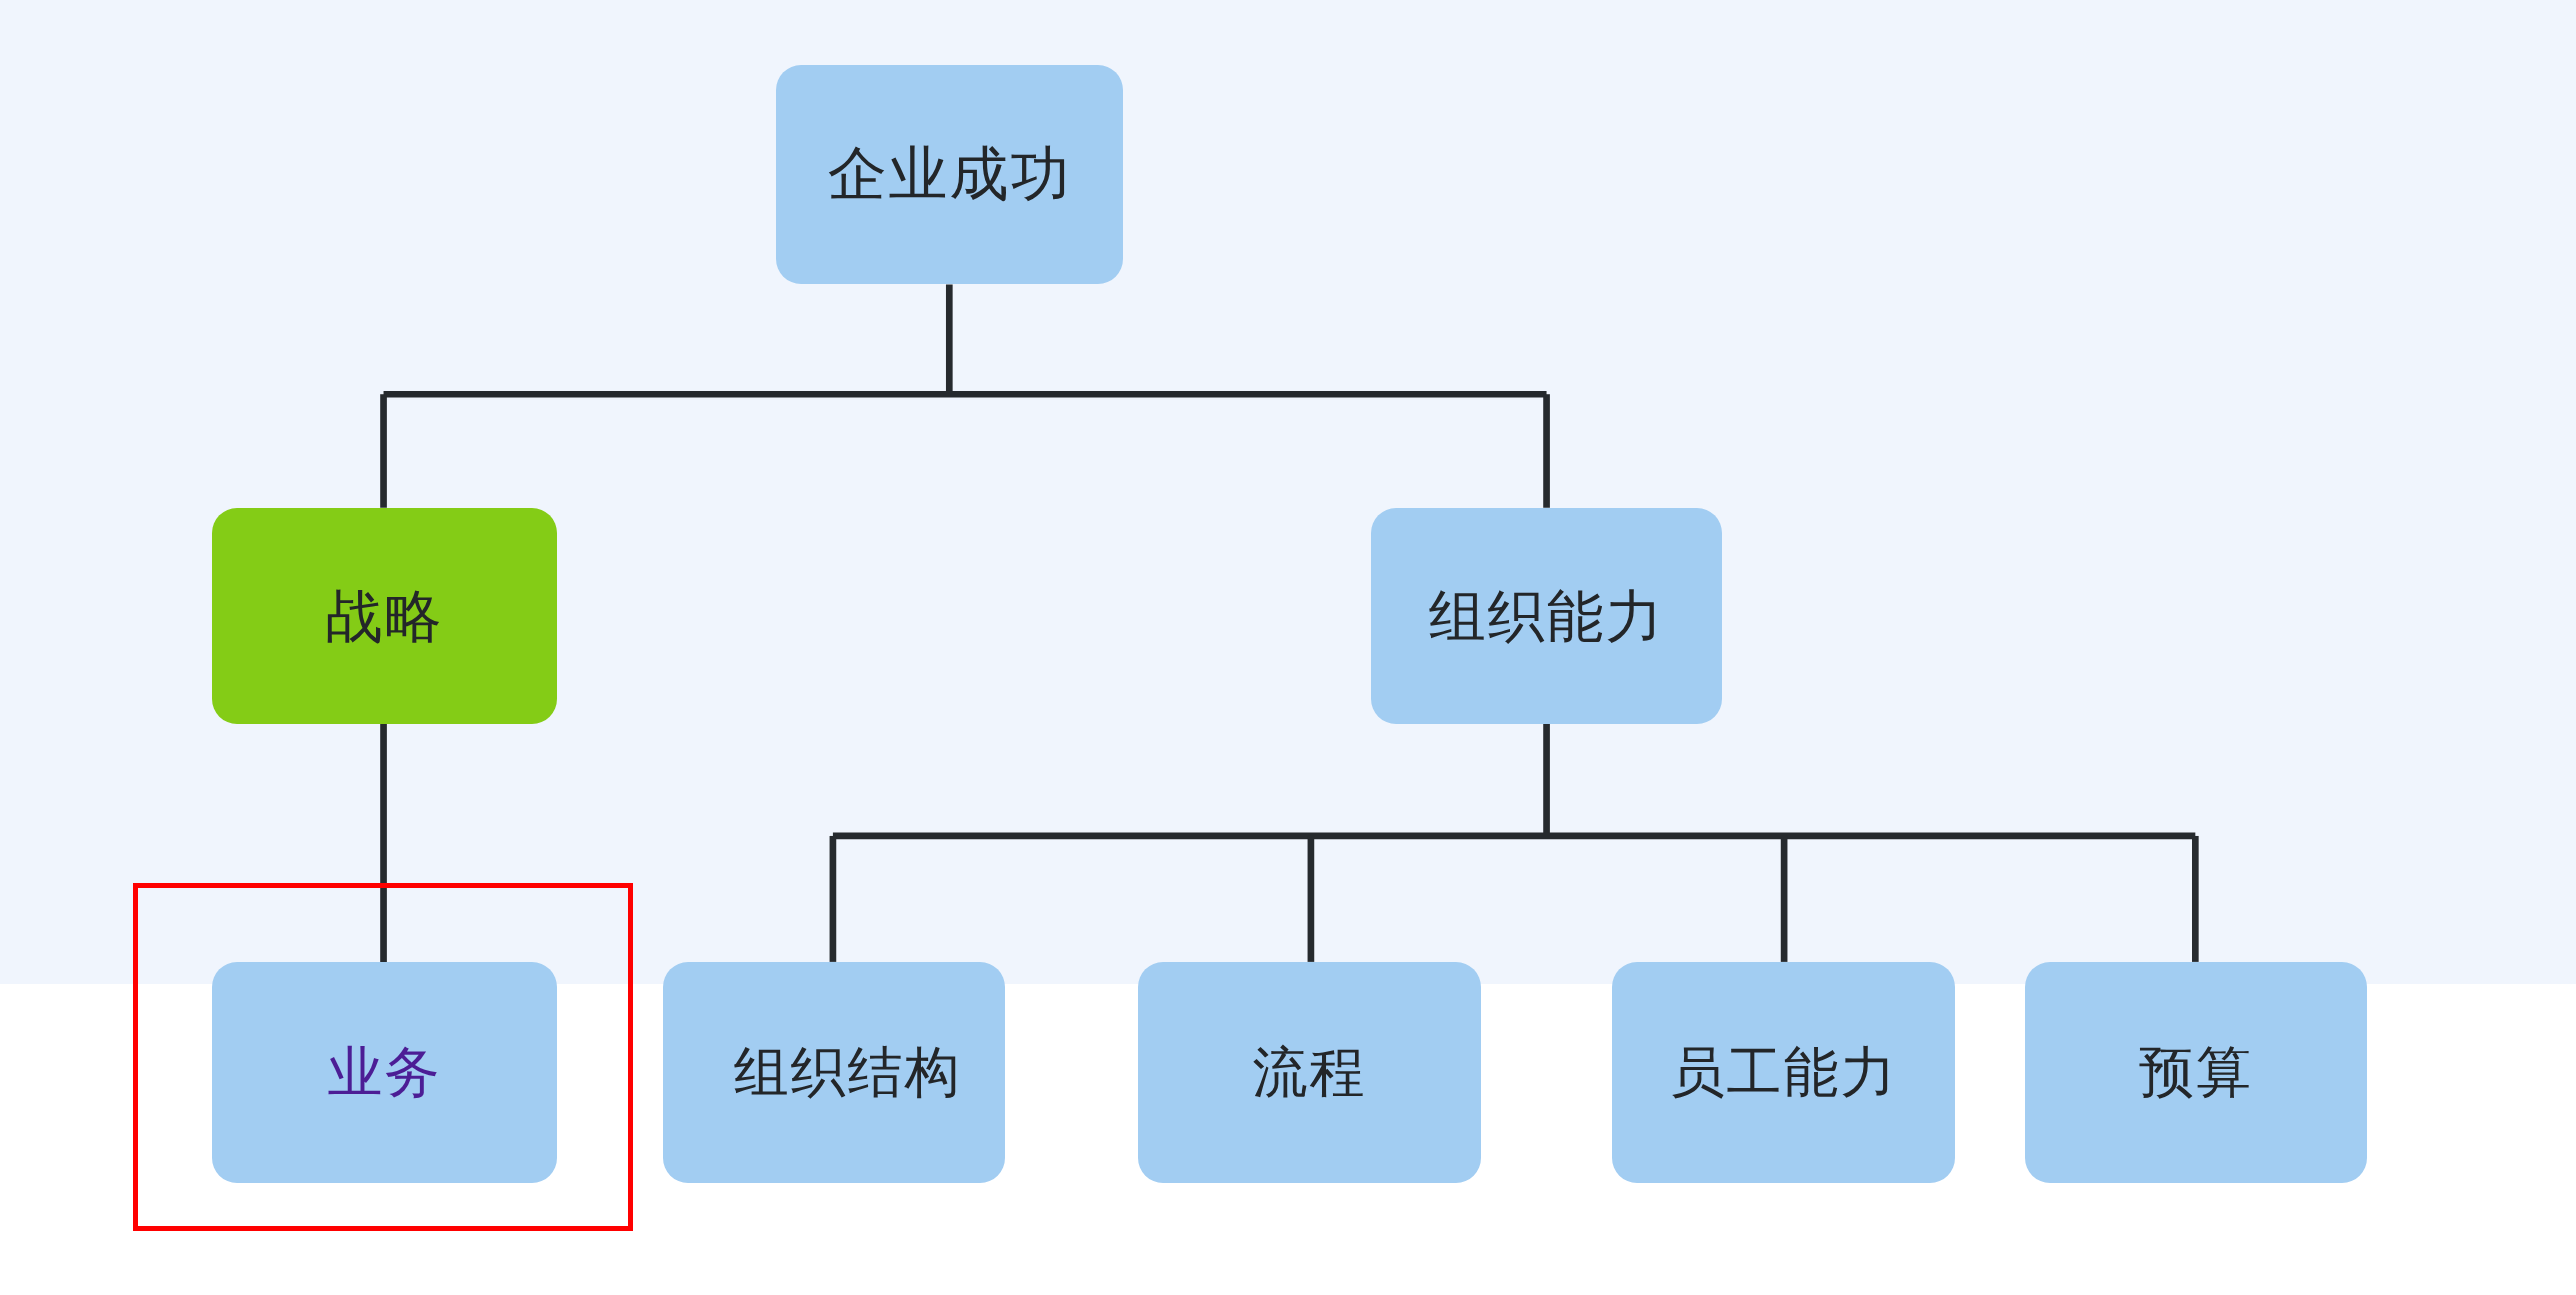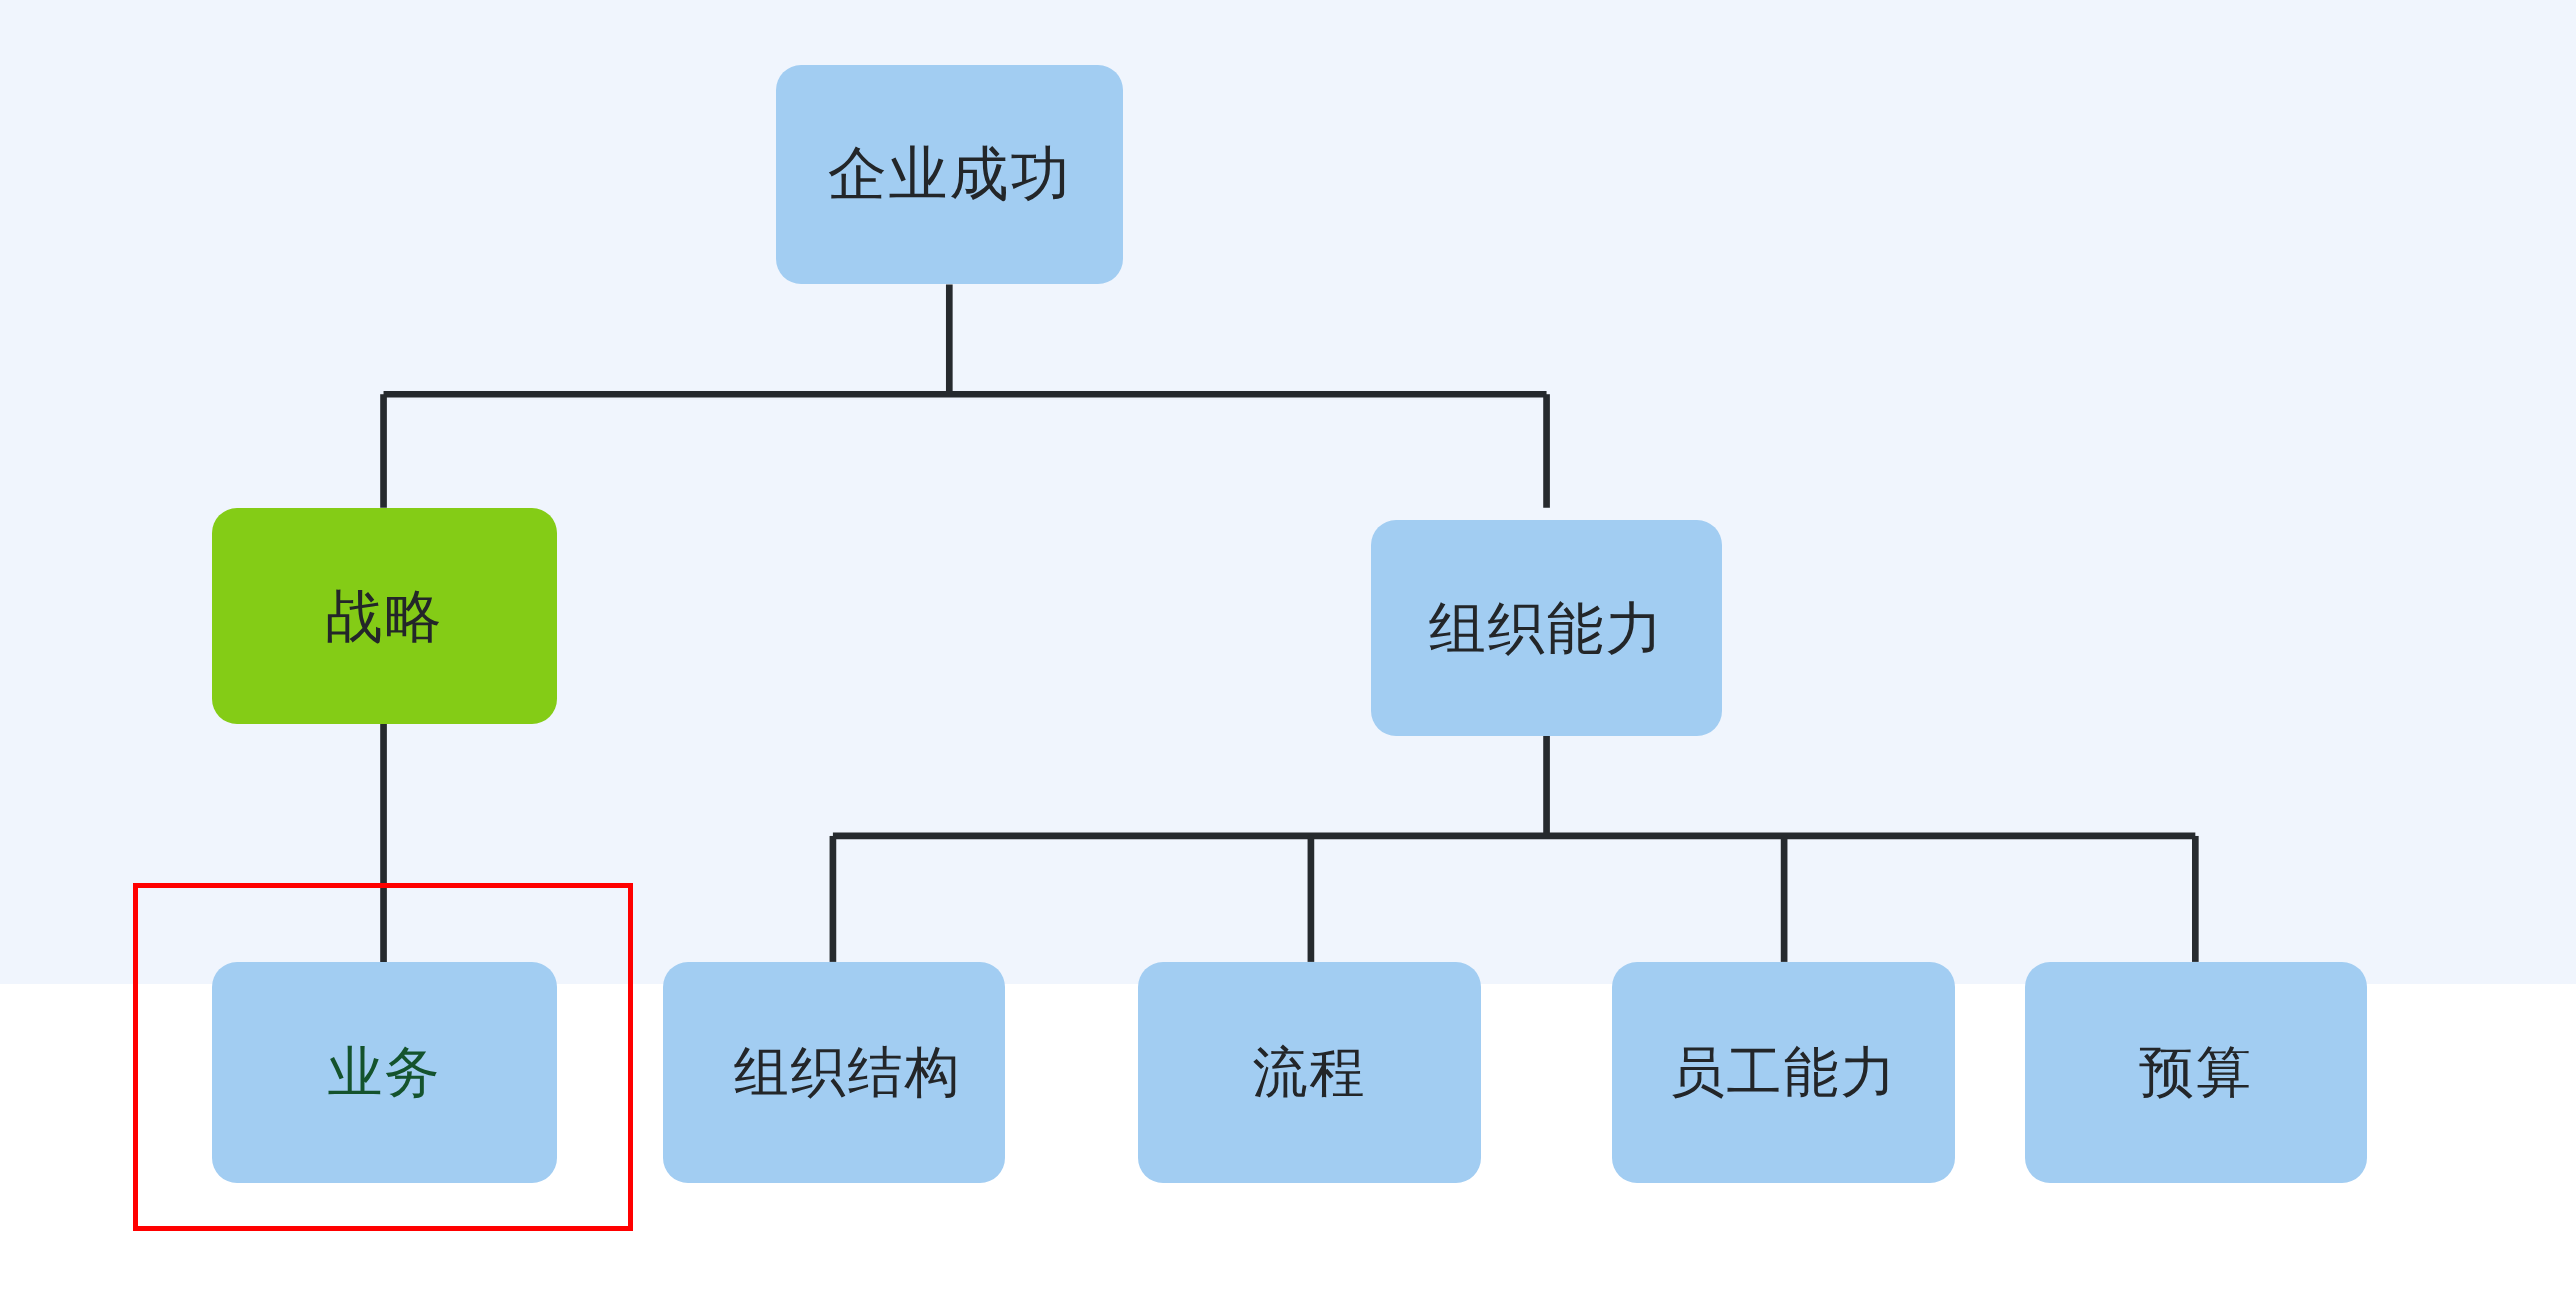--- a/index.html
+++ b/index.html
@@ -39,21 +39,21 @@
     letter-spacing: 1.9px;
     white-space: nowrap;
     user-select: none;
   }
   .node-label {
     display: block;
     line-height: 1;
   }
   #node-root      { left: 776px;  top: 65px;   width: 347px; height: 219px; font-size: 59px; }
   #node-strategy  { left: 212px;  top: 508px;  width: 345px; height: 216px; font-size: 57px; }
-  #node-orgcap    { left: 1371px; top: 520px;  width: 351px; height: 216px; font-size: 57px; }
+  #node-orgcap    { left: 1371px; top: 508px;  width: 351px; height: 216px; font-size: 57px; }
   #node-business  { left: 212px;  top: 962px; width: 345px; height: 221px; font-size: 55px; }
   #node-orgstruct { left: 663px;  top: 962px; width: 342px; height: 221px; font-size: 55px; padding-left: 27px; }
   #node-process   { left: 1138px; top: 962px; width: 343px; height: 221px; font-size: 55px; }
   #node-staffcap  { left: 1612px; top: 962px; width: 343px; height: 221px; font-size: 55px; }
   #node-budget    { left: 2025px; top: 962px; width: 342px; height: 221px; font-size: 55px; }
   #highlight-box {
     position: absolute;
     box-sizing: border-box;
     left: 133px;
     top: 883px;
@@ -92,21 +92,21 @@
   </div>
 
   <div class="node" id="node-strategy" style="background: #84cc16; color: rgb(35, 38, 41);">
     <span class="node-label">战略</span>
   </div>
 
   <div class="node" id="node-orgcap" style="background: rgb(162, 205, 242); color: rgb(35, 38, 41);">
     <span class="node-label">组织能力</span>
   </div>
 
-  <div class="node" id="node-business" style="background: rgb(162, 205, 242); color: #14532d;">
+  <div class="node" id="node-business" style="background: rgb(162, 205, 242); color: #4c1d95;">
     <span class="node-label">业务</span>
   </div>
 
   <div class="node" id="node-orgstruct" style="background: rgb(162, 205, 242); color: rgb(35, 38, 41);">
     <span class="node-label">组织结构</span>
   </div>
 
   <div class="node" id="node-process" style="background: rgb(162, 205, 242); color: rgb(35, 38, 41);">
     <span class="node-label">流程</span>
   </div>

